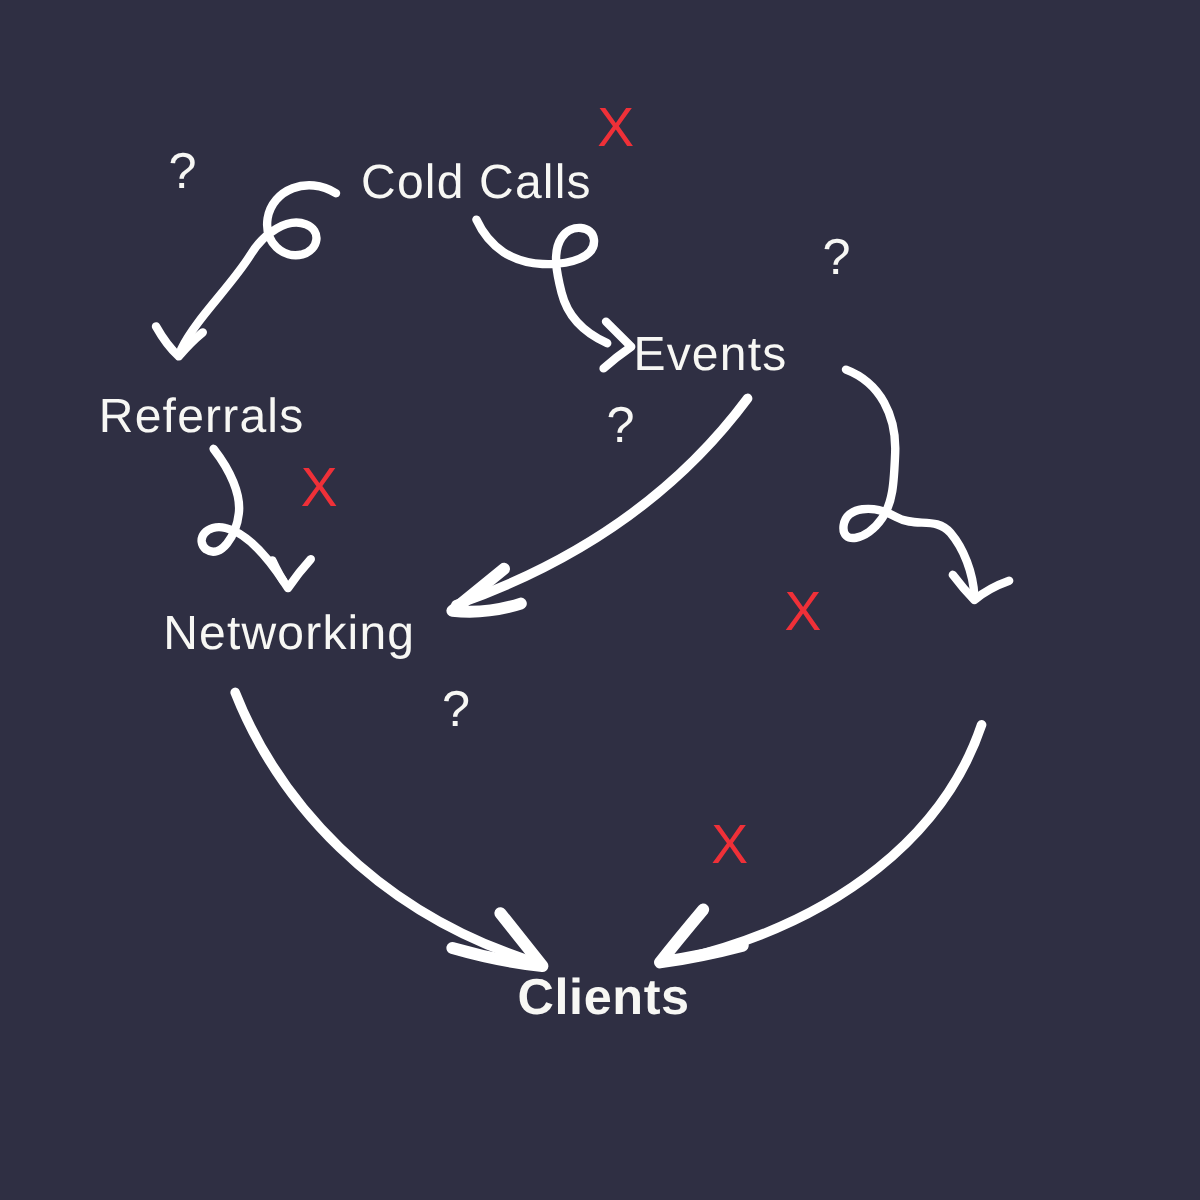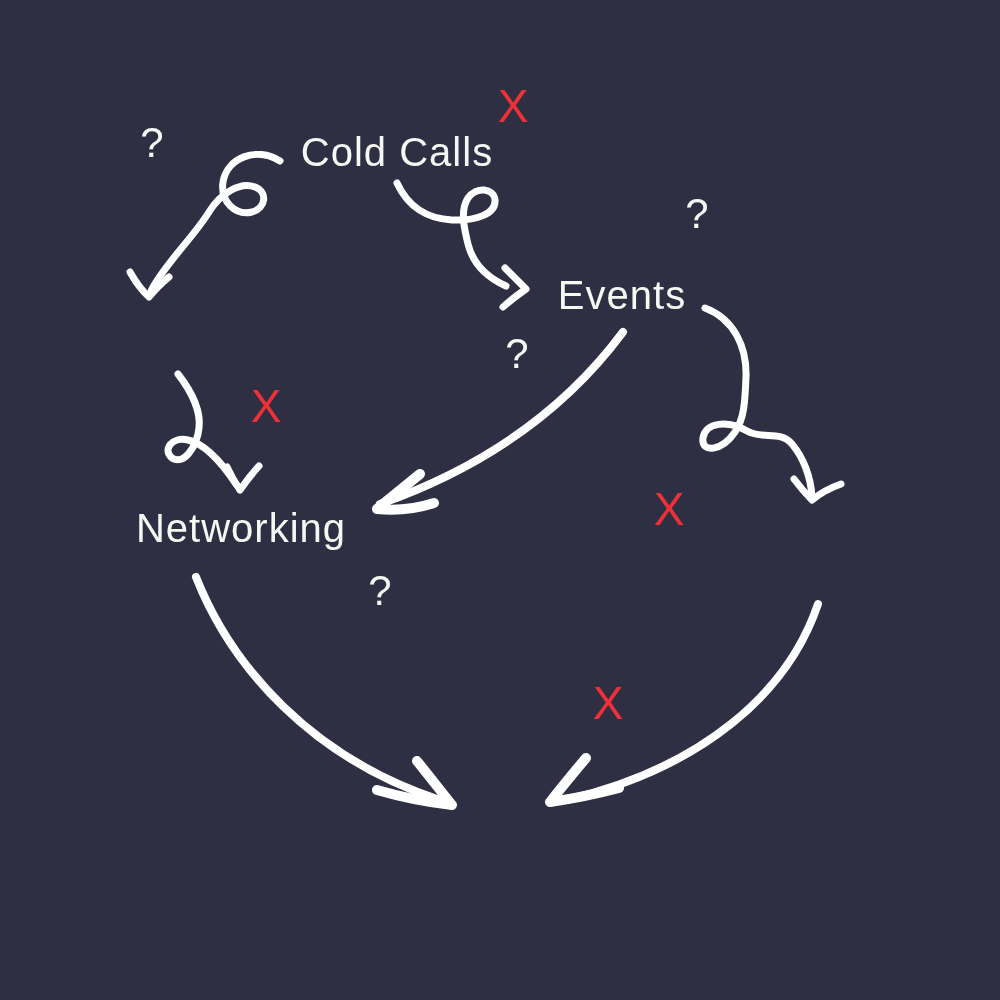--- a/index.html
+++ b/index.html
@@ -16,21 +16,21 @@
     color:var(--text,#F7F7F4);font-size:40px;font-weight:400;
     letter-spacing:1px;white-space:nowrap;line-height:1;
   }
   .label.bold{font-weight:700;font-size:42px;letter-spacing:0.5px;}
   .mark{position:absolute;transform:translate(-50%,-50%);line-height:1;white-space:nowrap;}
   .mark.q{color:var(--text,#F7F7F4);font-size:42px;font-weight:400;}
   .mark.x{color:var(--cross,#EF3038);font-size:46px;font-weight:400;}
 
   
   #lbl-cold-calls{left:397px;top:152px;}
-  #lbl-events{left:622px;top:295px;}
+  #lbl-events{left:592px;top:295px;}
   #lbl-referrals{left:168px;top:347px;}
   #lbl-networking{left:241px;top:528px;text-align:center;}
   #lbl-job-boards{left:822px;top:546px;}
   #lbl-clients{left:503px;top:831px;}
 
   
   #q-top-left{left:152px;top:143px;}
   #q-top-right{left:697px;top:214px;}
   #q-middle{left:517px;top:354px;}
   #q-bottom{left:380px;top:591px;}
@@ -79,21 +79,23 @@
     </g>
 
     <g>
       <path stroke-width="8" d="M818,604 C788,693 702,768 566,800"></path>
       <path stroke-width="10" d="M586,758 Q565,783 550,802 M550,802 Q585,797 619,788"></path>
     </g>
   </svg>
 
   <div class="label" id="lbl-cold-calls">Cold Calls</div>
   <div class="label" id="lbl-events">Events</div>
+  <div class="label" id="lbl-referrals">Referrals</div>
   <div class="label" id="lbl-networking">Networking</div>
+  <div class="label bold" id="lbl-clients">Clients</div>
 
   <div class="mark q" id="q-top-left">?</div>
   <div class="mark q" id="q-top-right">?</div>
   <div class="mark q" id="q-middle">?</div>
   <div class="mark q" id="q-bottom">?</div>
 
   <div class="mark x" id="x-top">X</div>
   <div class="mark x" id="x-left">X</div>
   <div class="mark x" id="x-right">X</div>
   <div class="mark x" id="x-bottom">X</div>

